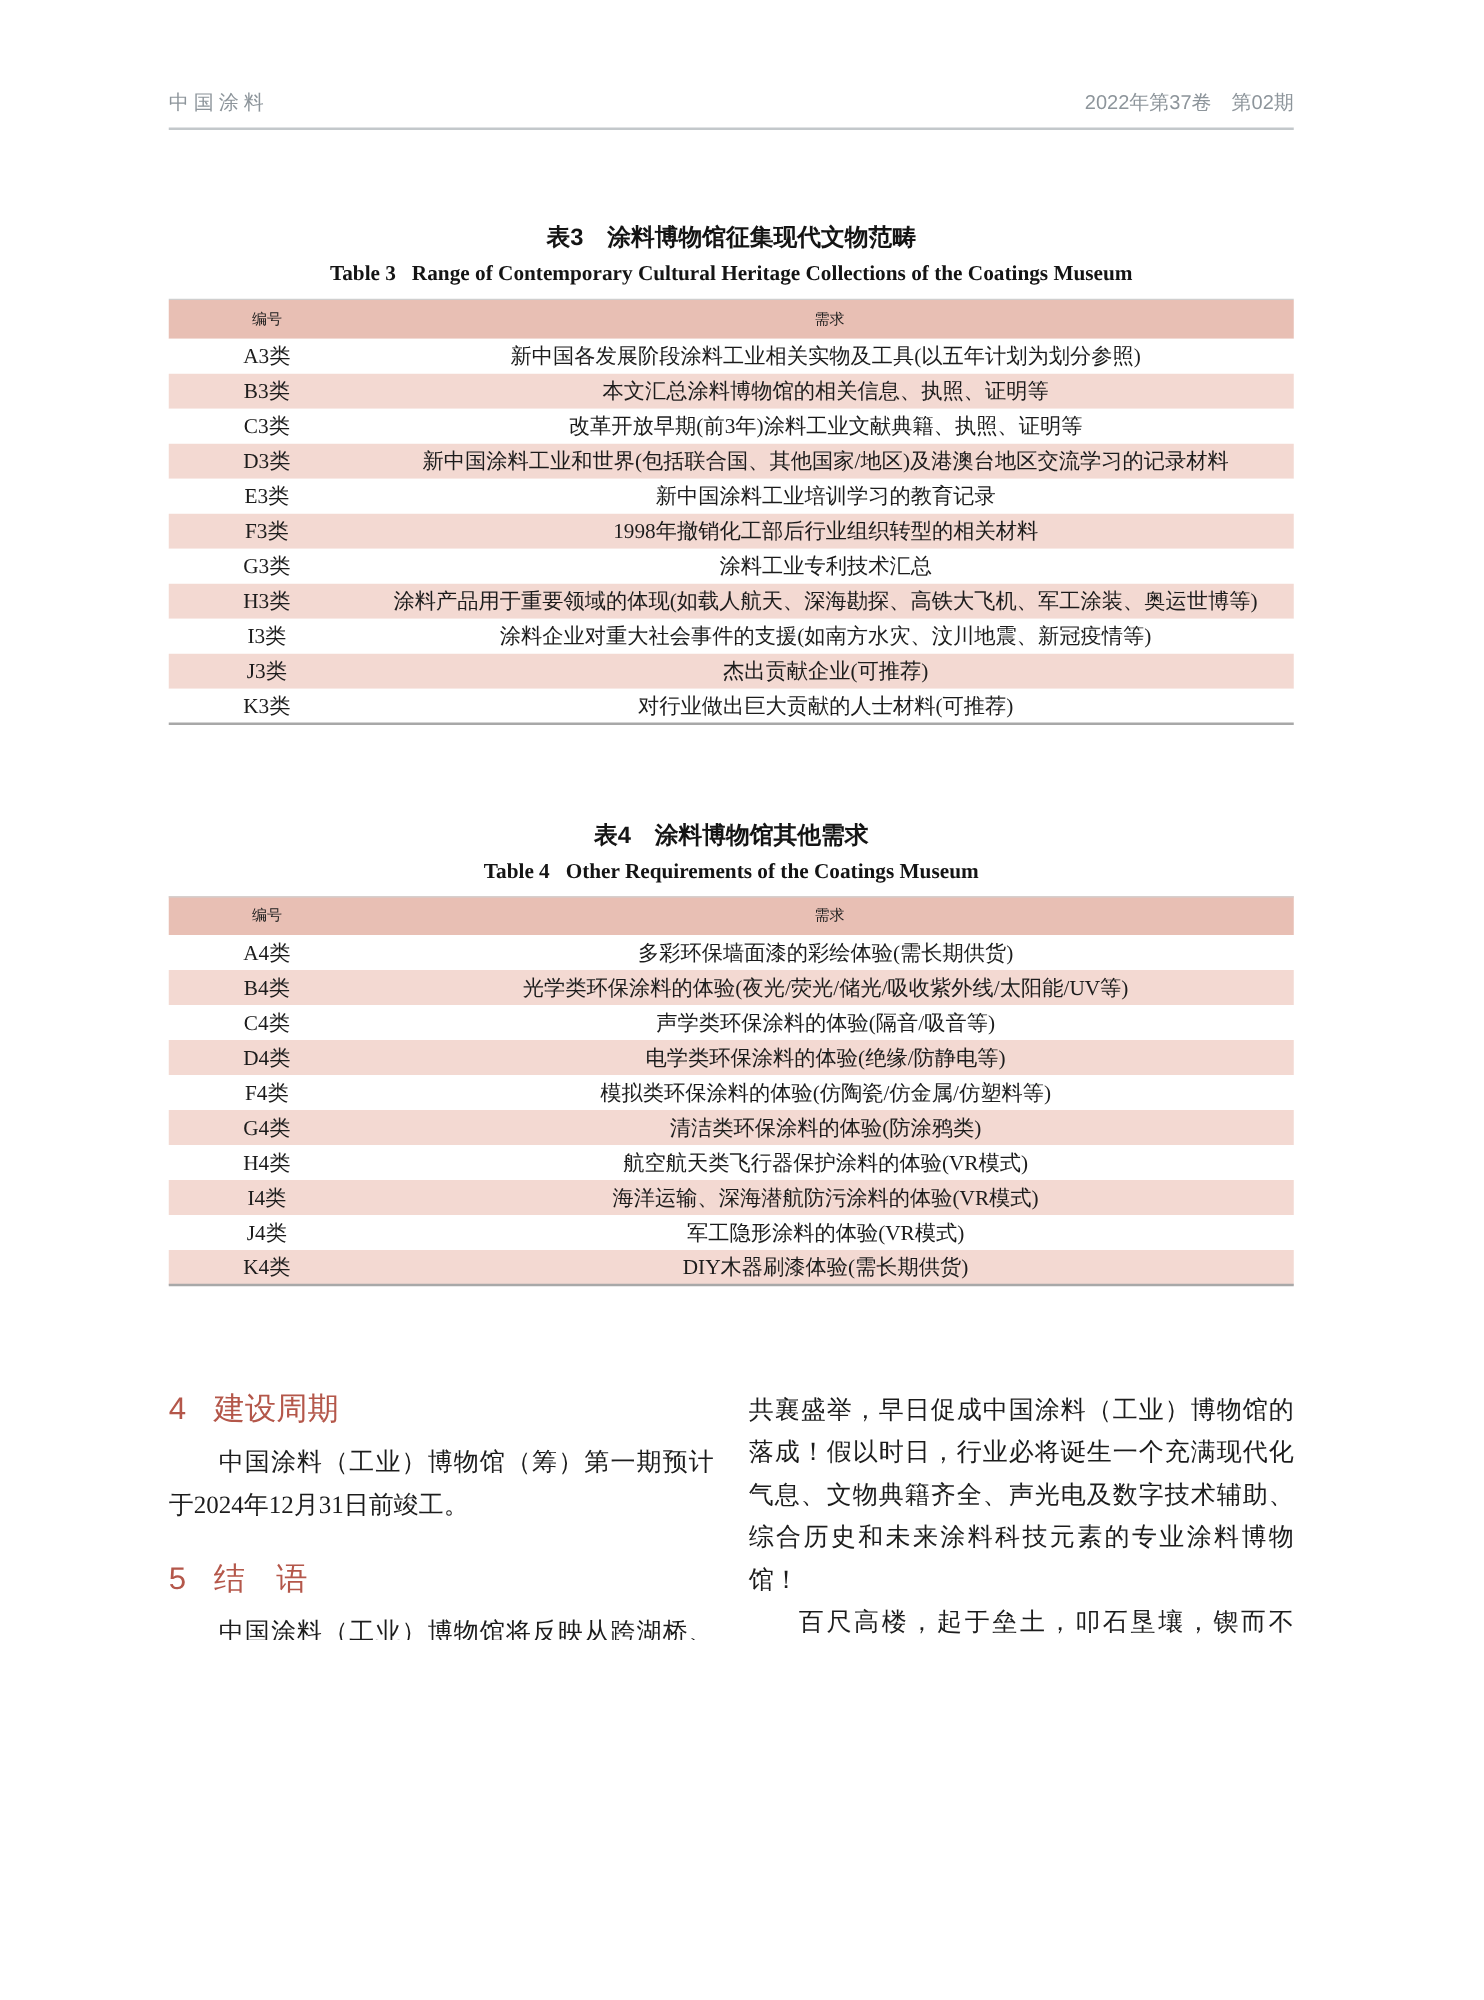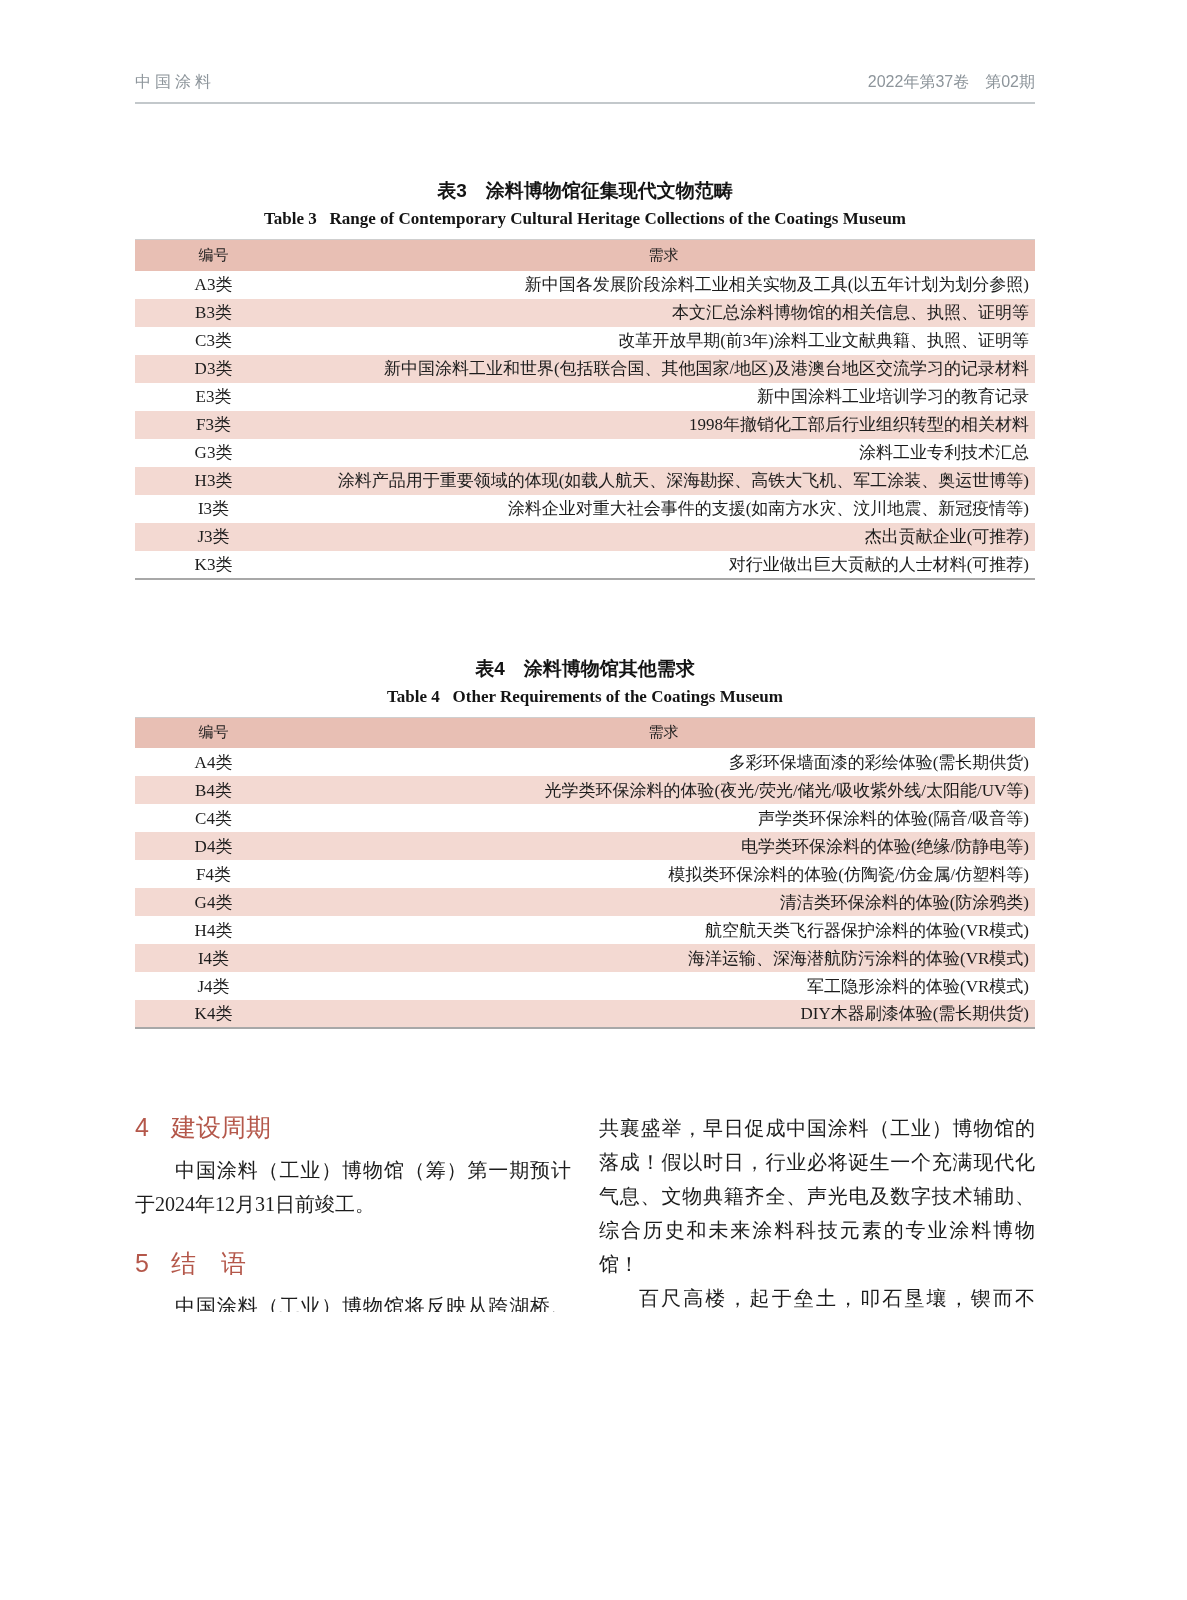--- a/index.html
+++ b/index.html
@@ -44,29 +44,29 @@
     line-height:24px; margin-top:3px; margin-bottom:8px;
   }
   table.data-table {
     width:100%; border-collapse:collapse; table-layout:fixed;
     border-top:1px solid #cfcfcf;
     border-bottom:2px solid #a8a8a8;
     font-size:17px;
   }
   table.data-table thead tr { background:#e8bfb4; height:31px; }
   table.data-table th {
-    font-weight:normal; font-size:15px; color:#1c1c1c;
+    font-weight:normal; font-size:12px; color:#1c1c1c;
     text-align:center; vertical-align:middle;
   }
   table.data-table th.col-id, table.data-table td.col-id { width:157px; }
   table.data-table tbody tr { height:28px; background:#ffffff; }
   table.data-table tbody tr:nth-child(even) { background:#f3d9d2; }
   table.data-table td { vertical-align:middle; }
   table.data-table td.col-id { text-align:center; }
-  table.data-table td.col-req { text-align:right; padding-right:6px; }
+  table.data-table td.col-req { text-align:center; padding-right:6px; }
 
   
   .columns { display:flex; gap:28px; margin-top:82px; }
   .col { flex:1; font-size:20px; line-height:34px; text-align:justify; color:#1c1c1c; }
   .section-heading {
     font-family:"Liberation Sans","DejaVu Sans",sans-serif;
     font-weight:normal; font-size:25px; color:#b4574a;
     line-height:32px; margin-bottom:10px;
   }
   .section-heading .sec-num { margin-right:22px; }

